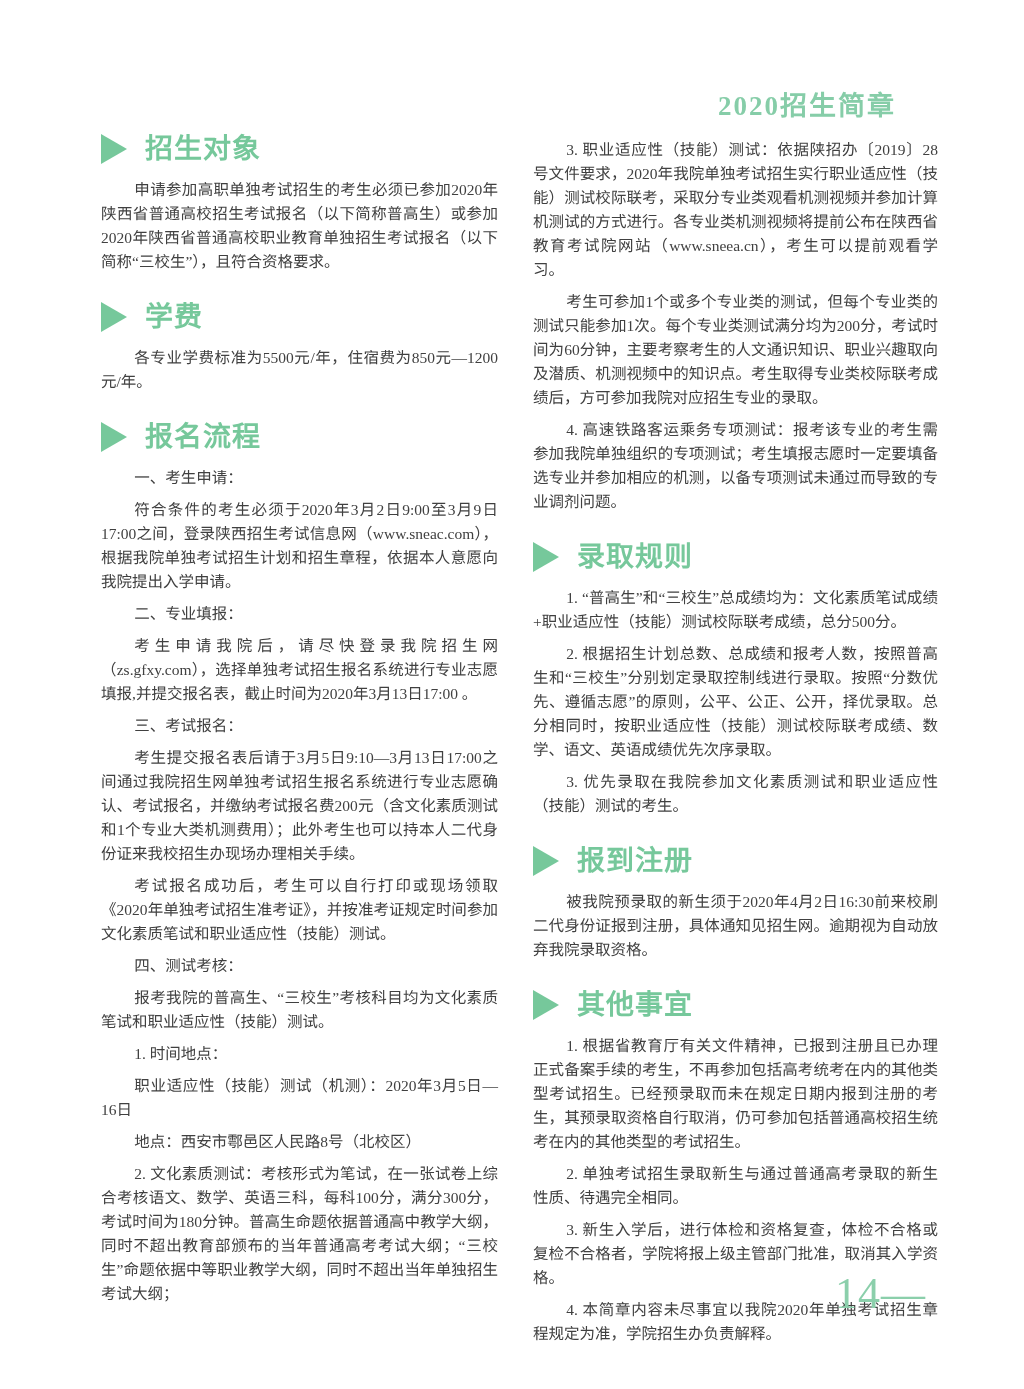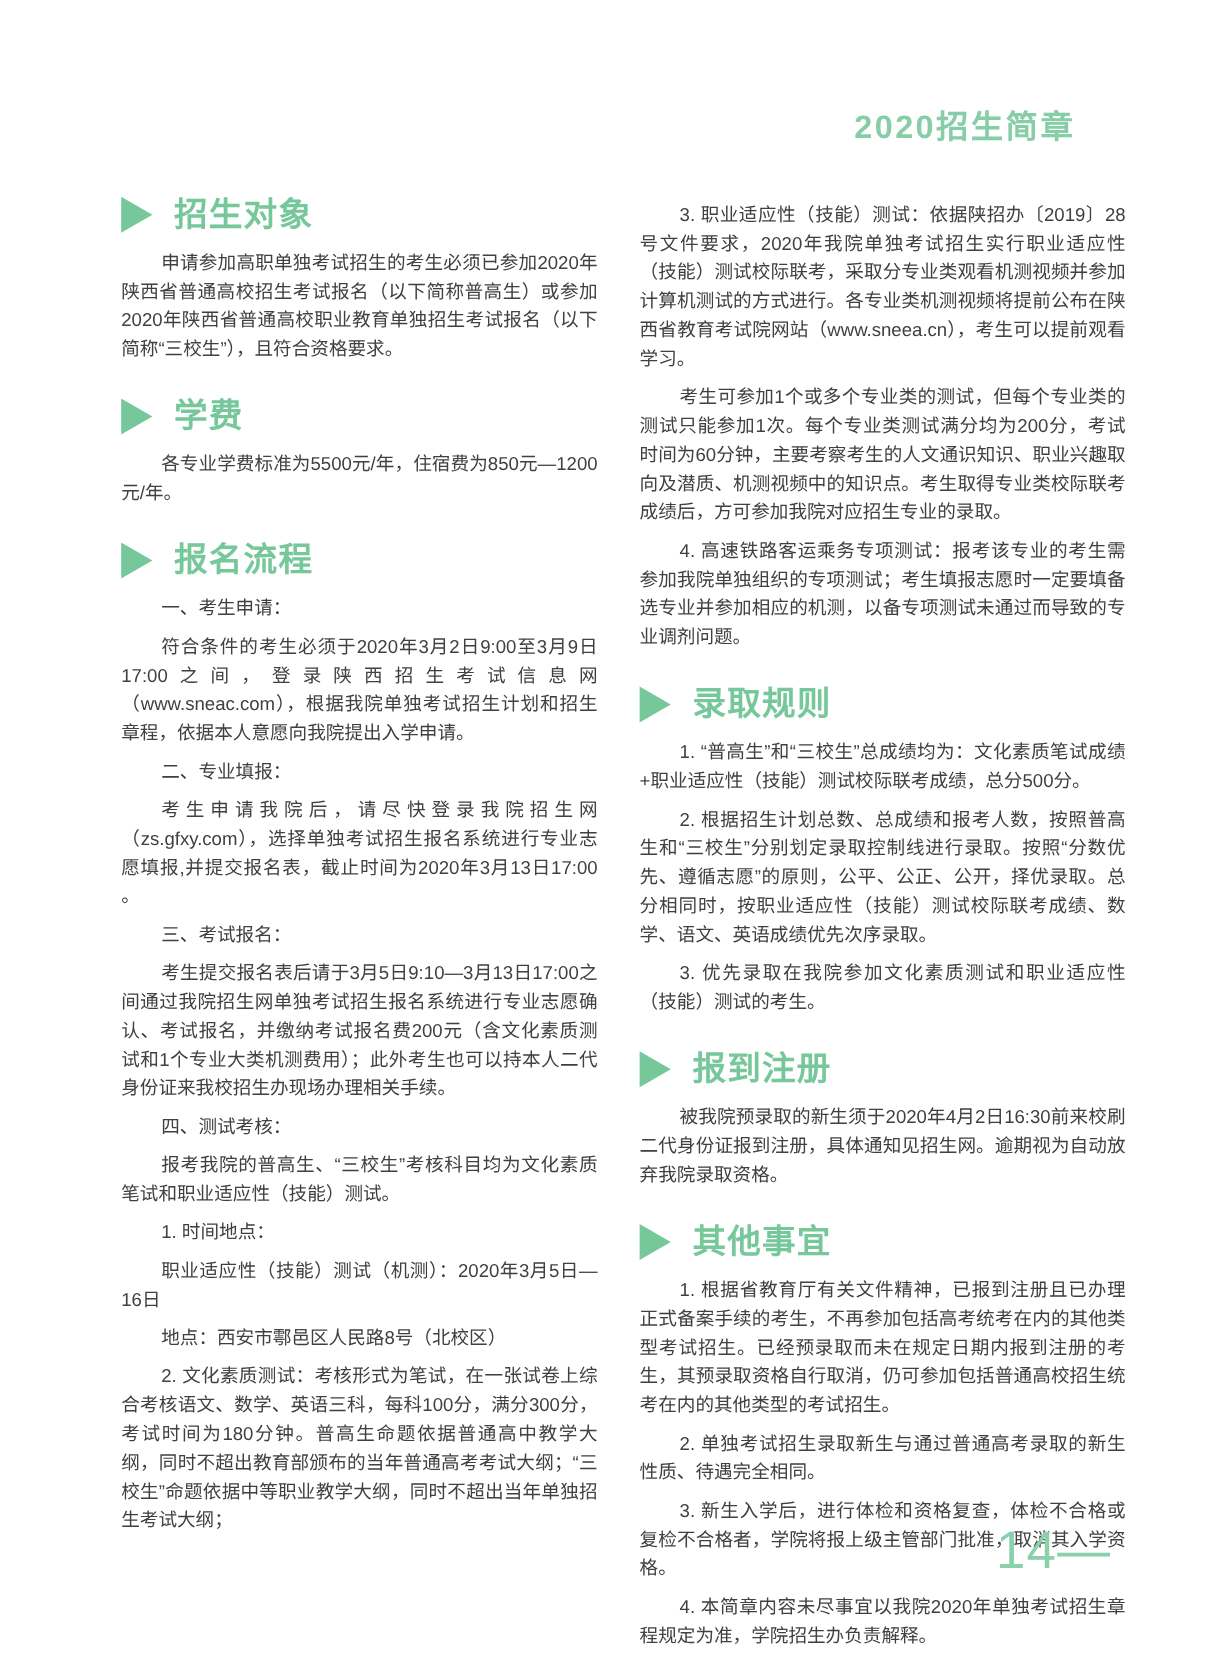--- a/index.html
+++ b/index.html
@@ -1,31 +1,30 @@
 <!DOCTYPE html>
 <html lang="zh-CN"><head>
 <meta charset="utf-8">
 <style>
   html,body { margin:0; padding:0; background:#ffffff; }
   .page {
     position:relative;
     width:984px; height:1389px;
     background:#ffffff;
-    font-family:Liberation Sans, sans-serif;
+    font-family:Liberation Serif, serif;
     overflow:hidden;
   }
   .brand {
     position:absolute; top:84px; right:88px;
     color:#86cda8; font-size:27px; font-weight:bold; letter-spacing:2px;
   }
   .col {
     position:absolute;
     color:#404040; font-size:15.5px; line-height:24px;
     text-align:justify;
-    margin-top:30px;
   }
   .col-left  { left:101px; width:397px; top:128px; }
   .col-right { left:533px; width:405px; top:130px; }
   .col p { margin:8px 0; text-indent:2.15em; }
   .sec {
     display:flex; align-items:center; gap:18px;
     margin:26px 0 12px;
     color:#76c89b; font-size:28px; font-weight:bold;
     letter-spacing:1px; line-height:34px; text-indent:0;
   }
@@ -65,20 +64,21 @@
     <h2 class="sec">
       <span class="tri"></span>
       <span>报名流程</span>
     </h2>
     <p>一、考生申请：</p>
     <p>符合条件的考生必须于2020年3月2日9:00至3月9日17:00之间，登录陕西招生考试信息网（www.sneac.com），根据我院单独考试招生计划和招生章程，依据本人意愿向我院提出入学申请。</p>
     <p>二、专业填报：</p>
     <p>考生申请我院后，请尽快登录我院招生网（zs.gfxy.com），选择单独考试招生报名系统进行专业志愿填报,并提交报名表，截止时间为2020年3月13日17:00 。</p>
     <p>三、考试报名：</p>
     <p>考生提交报名表后请于3月5日9:10—3月13日17:00之间通过我院招生网单独考试招生报名系统进行专业志愿确认、考试报名，并缴纳考试报名费200元（含文化素质测试和1个专业大类机测费用）；此外考生也可以持本人二代身份证来我校招生办现场办理相关手续。</p>
+    <p>考试报名成功后，考生可以自行打印或现场领取《2020年单独考试招生准考证》，并按准考证规定时间参加文化素质笔试和职业适应性（技能）测试。</p>
     <p>四、测试考核：</p>
     <p>报考我院的普高生、“三校生”考核科目均为文化素质笔试和职业适应性（技能）测试。</p>
     <p>1. 时间地点：</p>
     <p>职业适应性（技能）测试（机测）：2020年3月5日—16日</p>
     <p>地点：西安市鄠邑区人民路8号（北校区）</p>
     <p>2. 文化素质测试：考核形式为笔试，在一张试卷上综合考核语文、数学、英语三科，每科100分，满分300分，考试时间为180分钟。普高生命题依据普通高中教学大纲，同时不超出教育部颁布的当年普通高考考试大纲；“三校生”命题依据中等职业教学大纲，同时不超出当年单独招生考试大纲；</p>
   </div>
 
   <div class="col col-right">
     <p>3. 职业适应性（技能）测试：依据陕招办〔2019〕28号文件要求，2020年我院单独考试招生实行职业适应性（技能）测试校际联考，采取分专业类观看机测视频并参加计算机测试的方式进行。各专业类机测视频将提前公布在陕西省教育考试院网站（www.sneea.cn），考生可以提前观看学习。</p>

